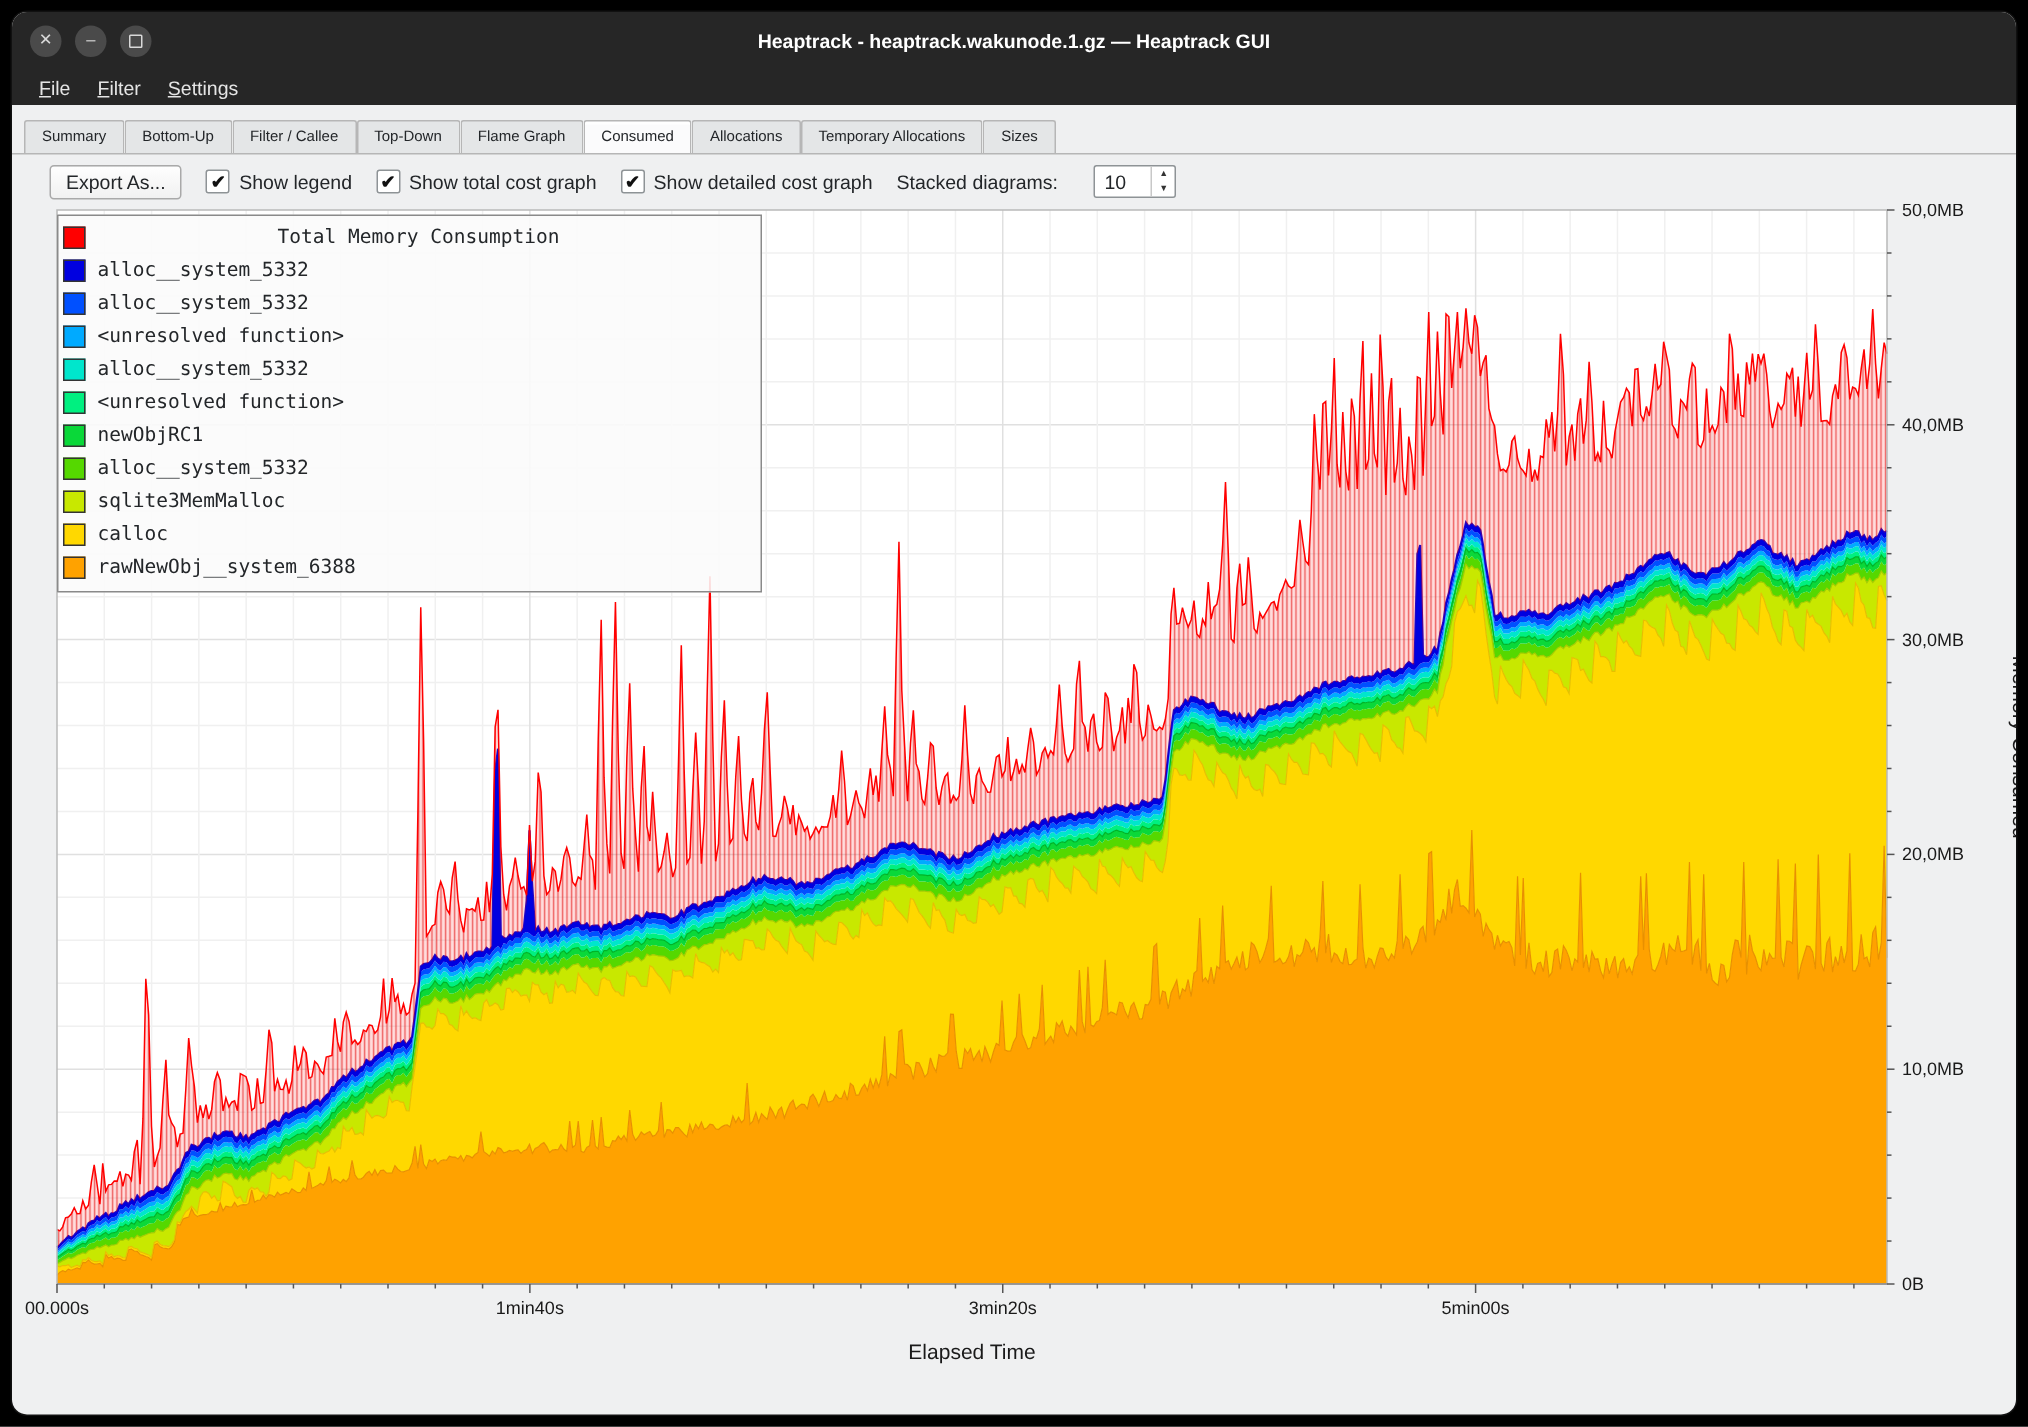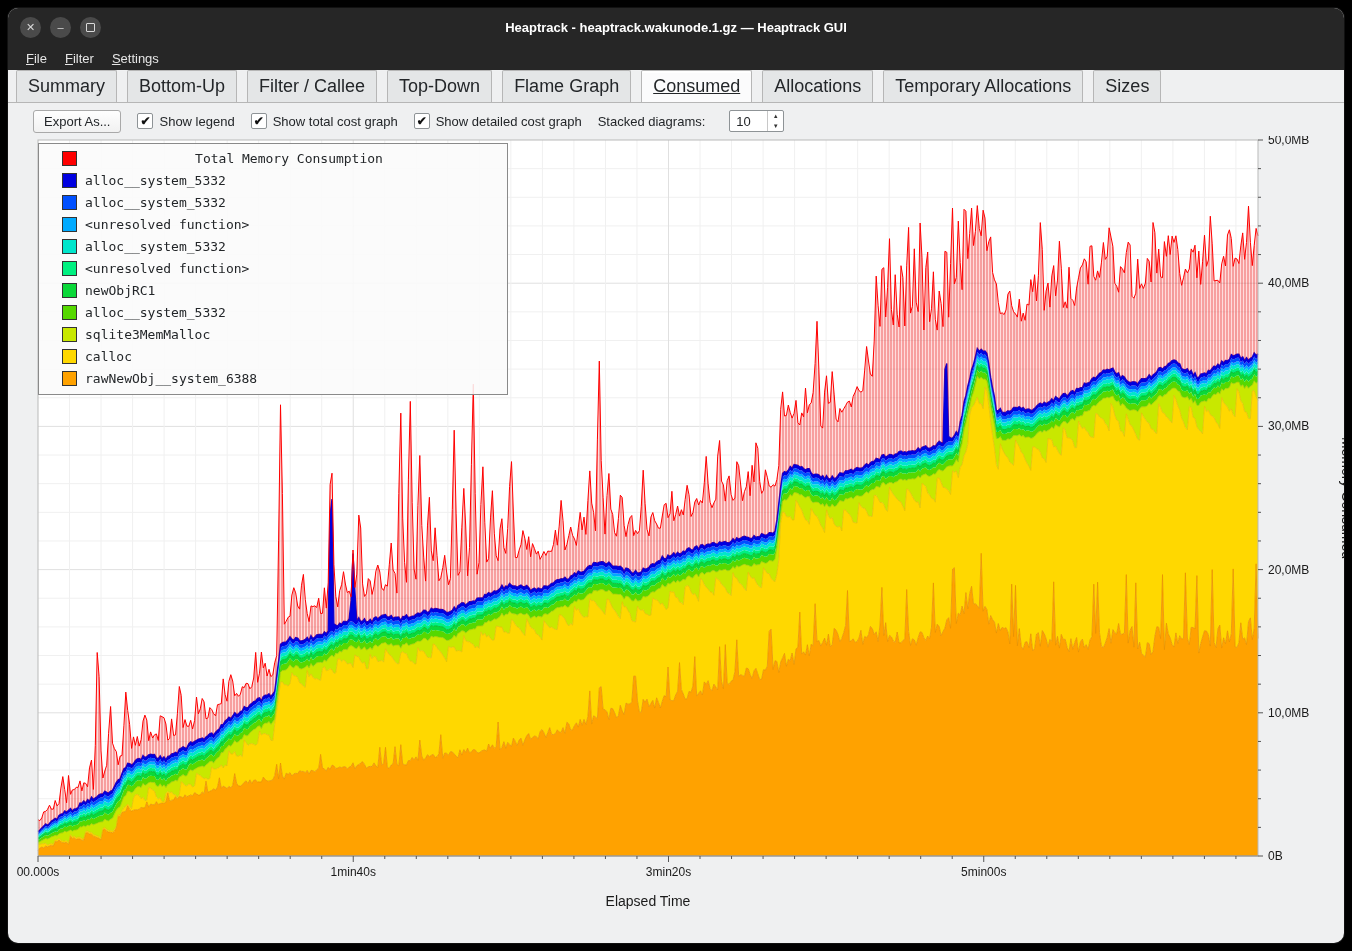--- a/index.html
+++ b/index.html
@@ -10,40 +10,40 @@
   .win-controls{position:absolute;left:12px;top:0;height:100%;display:flex;align-items:center;gap:9px;}
   .win-btn{width:21px;height:21px;border-radius:50%;background:#4a4a4a;color:#d9d9d9;display:flex;
     align-items:center;justify-content:center;font-size:11px;line-height:1;cursor:default;}
   .max-glyph{width:7px;height:7px;border:1.5px solid #d9d9d9;border-radius:1px;}
   .title{flex:1;text-align:center;color:#fff;font-weight:bold;font-size:13px;}
   .menubar{height:24px;background:#262626;display:flex;align-items:center;padding-left:10px;gap:2px;}
   .menu-item{display:inline-block;color:#e5e5e5;font-size:13px;padding:2px 8px;border-radius:3px;}
   .menu-item::first-letter{text-decoration:underline;}
   .tabbar{display:flex;align-items:flex-end;padding:4px 8px 0 8px;border-bottom:1px solid #b6b6b6;
     background:#eff0f1;height:28px;}
-  .tab{font-size:18px;color:#232629;padding:5px 11px 5px 11px;border:1px solid #b6b6b6;border-bottom:none;
-    background:#e4e6e7;margin-right:10px;border-radius:2px 2px 0 0;white-space:nowrap;}
-  .tab.active{background:#fbfbfc;box-shadow:inset 0 2px 0 #ffffff;font-weight:normal;text-decoration:underline;}
+  .tab{font-size:10px;color:#232629;padding:5px 11px 5px 11px;border:1px solid #b6b6b6;border-bottom:none;
+    background:#e4e6e7;margin-right:0;border-radius:2px 2px 0 0;white-space:nowrap;}
+  .tab.active{background:#fbfbfc;box-shadow:inset 0 2px 0 #ffffff;font-weight:normal;}
   .toolbar{display:flex;align-items:center;gap:16px;padding:6px 8px;height:24px;}
   .btn{background:linear-gradient(#fefefe,#f1f1f1);border:1px solid #a9a9a9;border-radius:3px;
     padding:3px 10px;font-size:13px;color:#232629;margin-left:17px;}
   .checkbox{display:flex;align-items:center;gap:6px;font-size:13px;color:#232629;}
   .box{width:16px;height:16px;background:#fff;border:1px solid #8e9396;border-radius:2px;display:flex;
     align-items:center;justify-content:center;font-size:12px;color:#111;box-sizing:border-box;}
   .box .tick{display:none;font-weight:bold;}
   .box.checked .tick{display:block;}
   .spin{display:flex;align-items:center;gap:24px;font-size:13px;color:#232629;}
   .spin-box{width:55px;height:22px;background:#fff;border:1px solid #8e9396;border-radius:2px;
     display:flex;box-sizing:border-box;}
   .spin-val{flex:1;display:flex;align-items:center;padding-left:6px;font-size:13px;color:#232629;}
   .spin-btns{width:15px;display:flex;flex-direction:column;border-left:1px solid #c8c8c8;}
   .spin-up,.spin-down{flex:1;display:flex;align-items:center;justify-content:center;font-size:6px;color:#333;}
   .chart-svg{position:absolute;left:0;top:128px;}
   .legend{position:absolute;left:30px;top:135px;width:470px;background:rgba(250,250,250,0.88);
-    border:1px solid #8a8a8a;padding:3px 6px 5px 20px;box-sizing:border-box;}
+    border:1px solid #8a8a8a;padding:3px 6px 5px 0;box-sizing:border-box;}
   .legend-row{display:flex;align-items:center;height:22px;font-family:"DejaVu Sans Mono", monospace;
     font-size:13px;color:#232629;}
   .legend-swatch{width:15px;height:15px;border:1px solid #333;margin-left:3px;flex:0 0 auto;box-sizing:border-box;}
   .legend-label{margin-left:8px;white-space:nowrap;}
   .legend-title-label{flex:1;text-align:center;}
 </style>
 </head>
 <body>
 
 <div class="window">

